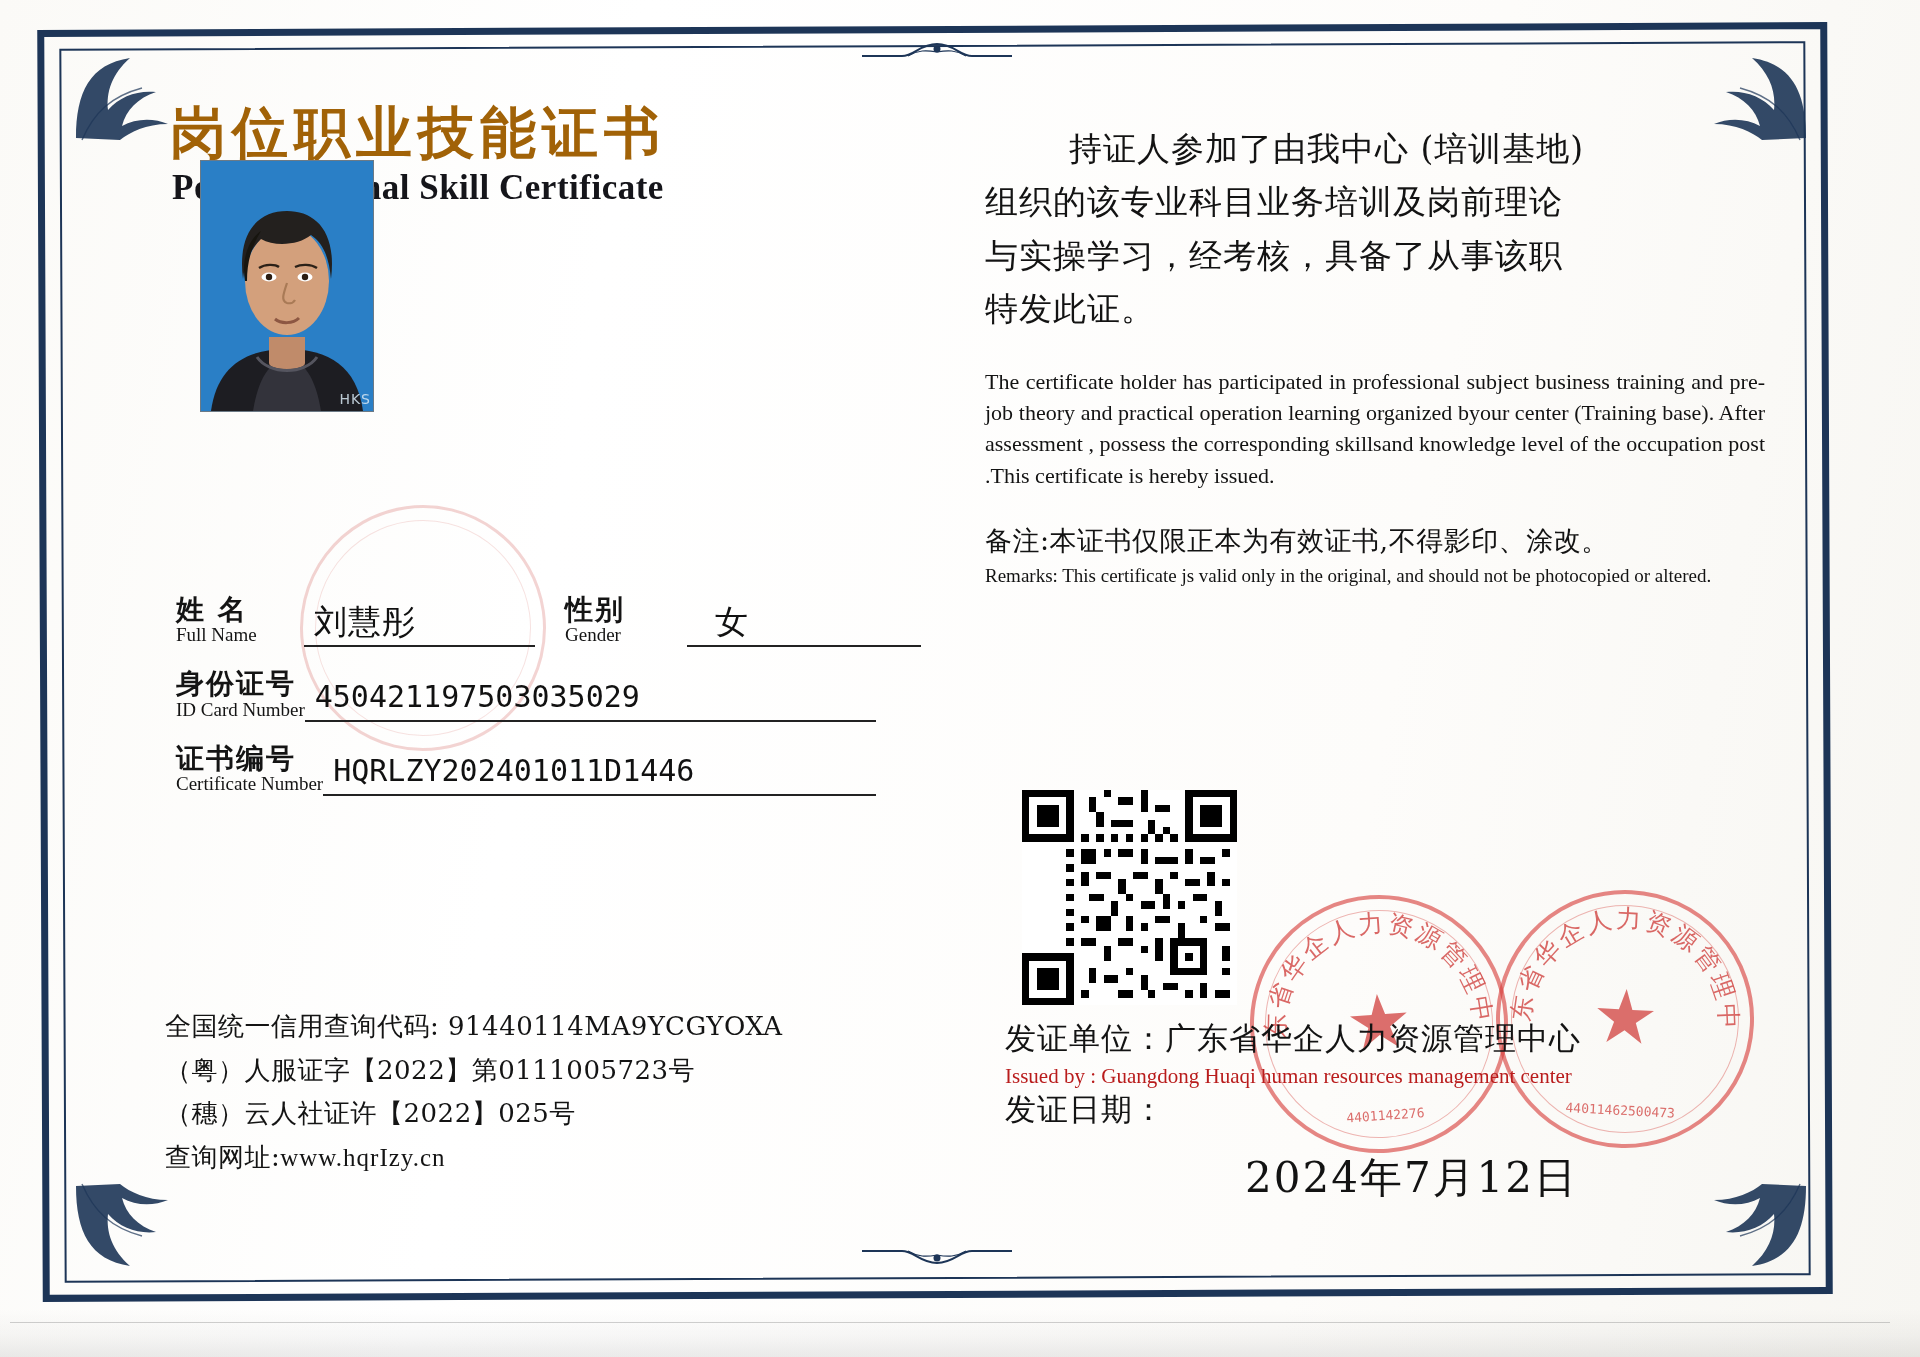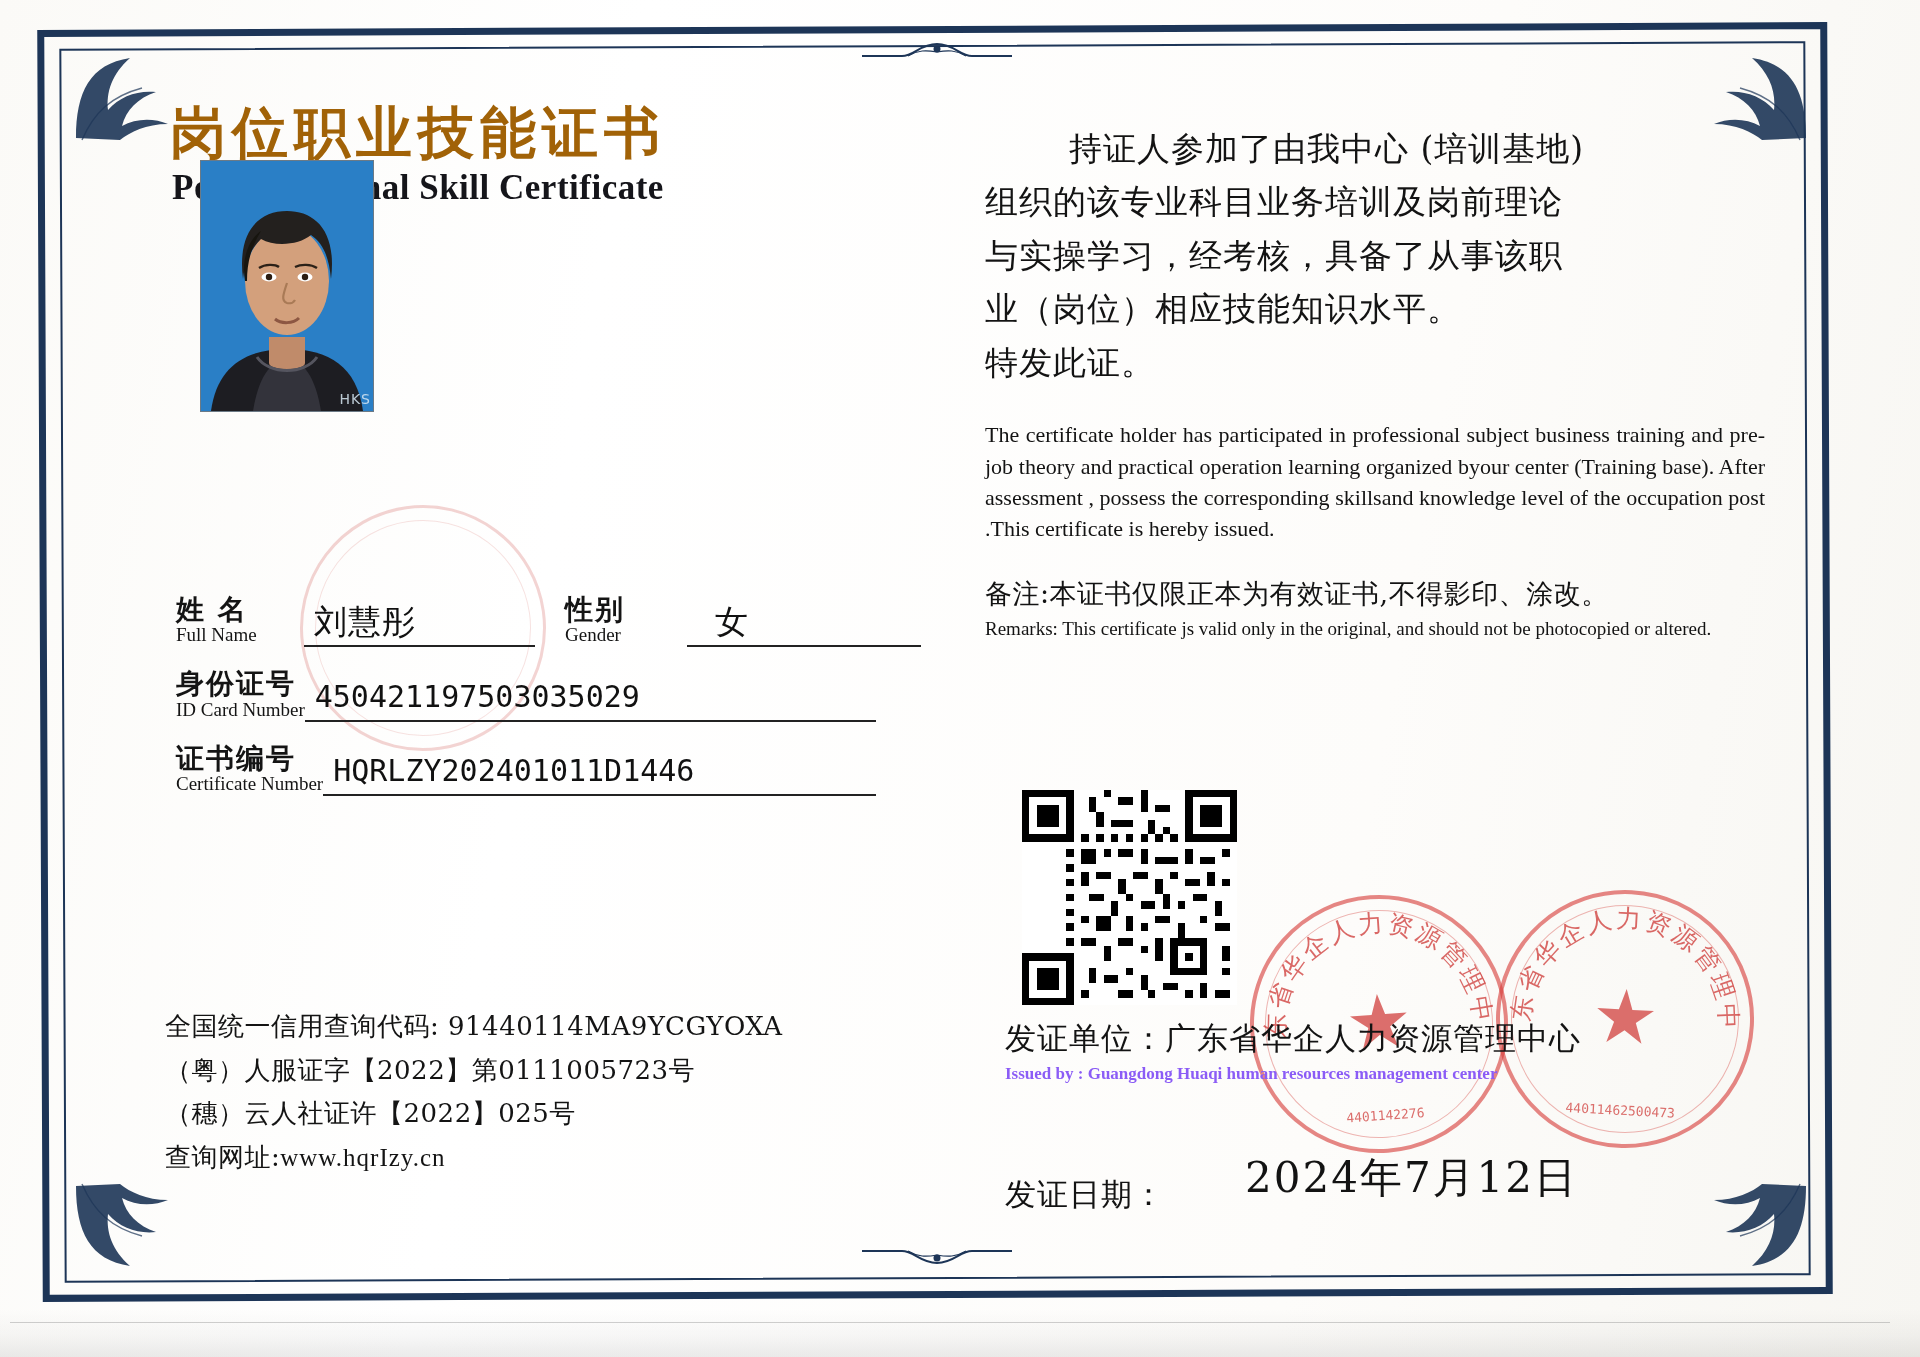--- a/index.html
+++ b/index.html
@@ -318,30 +318,29 @@
   }
   .issuer .line-cn {
     font-family: "DejaVu Serif", serif;
     font-size: 31px;
     color: #131313;
     letter-spacing: 1px;
     white-space: nowrap;
   }
   .issuer .line-en {
     font-family: "Liberation Serif", serif;
-    font-size: 17px;
-    color: #8b5cf6;
+    font-size: 21px;
+    color: #b91c1c;
     margin-top: 4px;
     white-space: nowrap;
-    font-weight: bold;
   }
   .issue-date {
     position: absolute;
     left: 1005px;
-    top: 1174px;
+    top: 1089px;
     font-family: Liberation Sans, sans-serif;
     font-size: 31px;
     color: #131313;
     letter-spacing: 1px;
   }
   .date-row {
     position: absolute;
     left: 1245px;
     top: 1150px;
     font-family: "DejaVu Serif", serif;
@@ -496,21 +495,20 @@
     <div>
       <span>查询网址:</span><span class="mono-url">www.hqrIzy.cn</span>
     </div>
   </div>
 
   <div class="right-col">
     <div class="para-cn">
       <div><span class="indent"></span><span>持证人参加了由我中心 (培训基地)</span></div>
       <div>组织的该专业科目业务培训及岗前理论</div>
       <div>与实操学习，经考核，具备了从事该职</div>
-      <div>业（岗位）相应技能知识水平。</div>
       <div>特发此证。</div>
     </div>
     <div class="para-en">The certificate holder has participated in professional subject business training and pre-job theory and practical operation learning organized byour center (Training base). After assessment , possess the corresponding skillsand knowledge level of the occupation post .This certificate is hereby issued.</div>
 
     <div class="remarks-cn">备注:本证书仅限正本为有效证书,不得影印、涂改。</div>
     <div class="remarks-en">Remarks: This certificate js valid only in the original, and should not be photocopied or altered.</div>
   </div>
 
   <div class="qr">
     <svg viewBox="0 0 29 29" shape-rendering="crispEdges">

